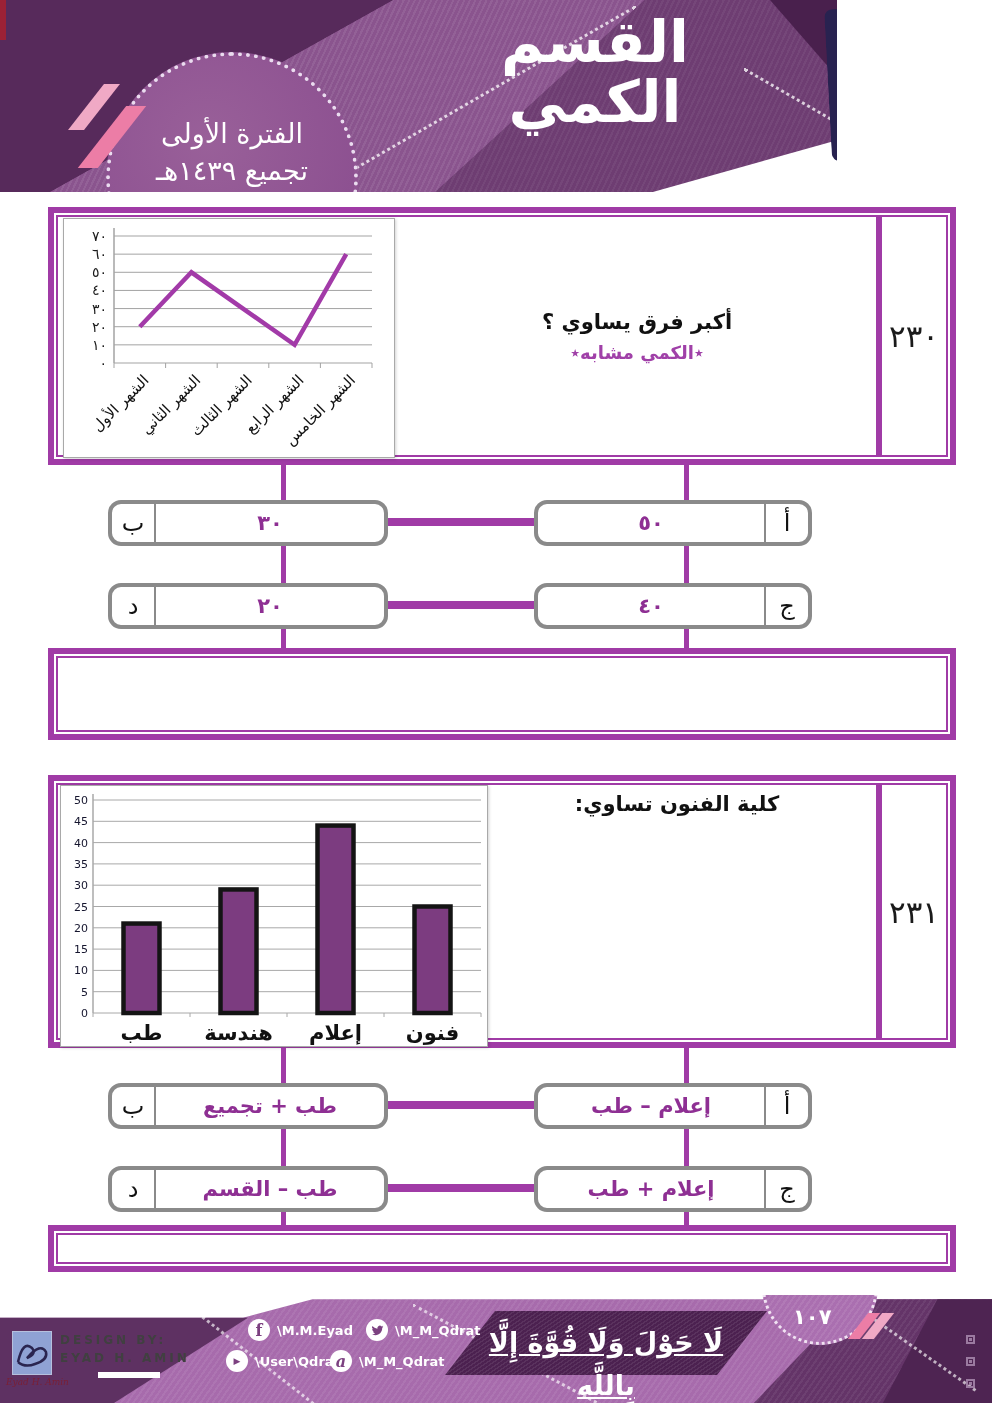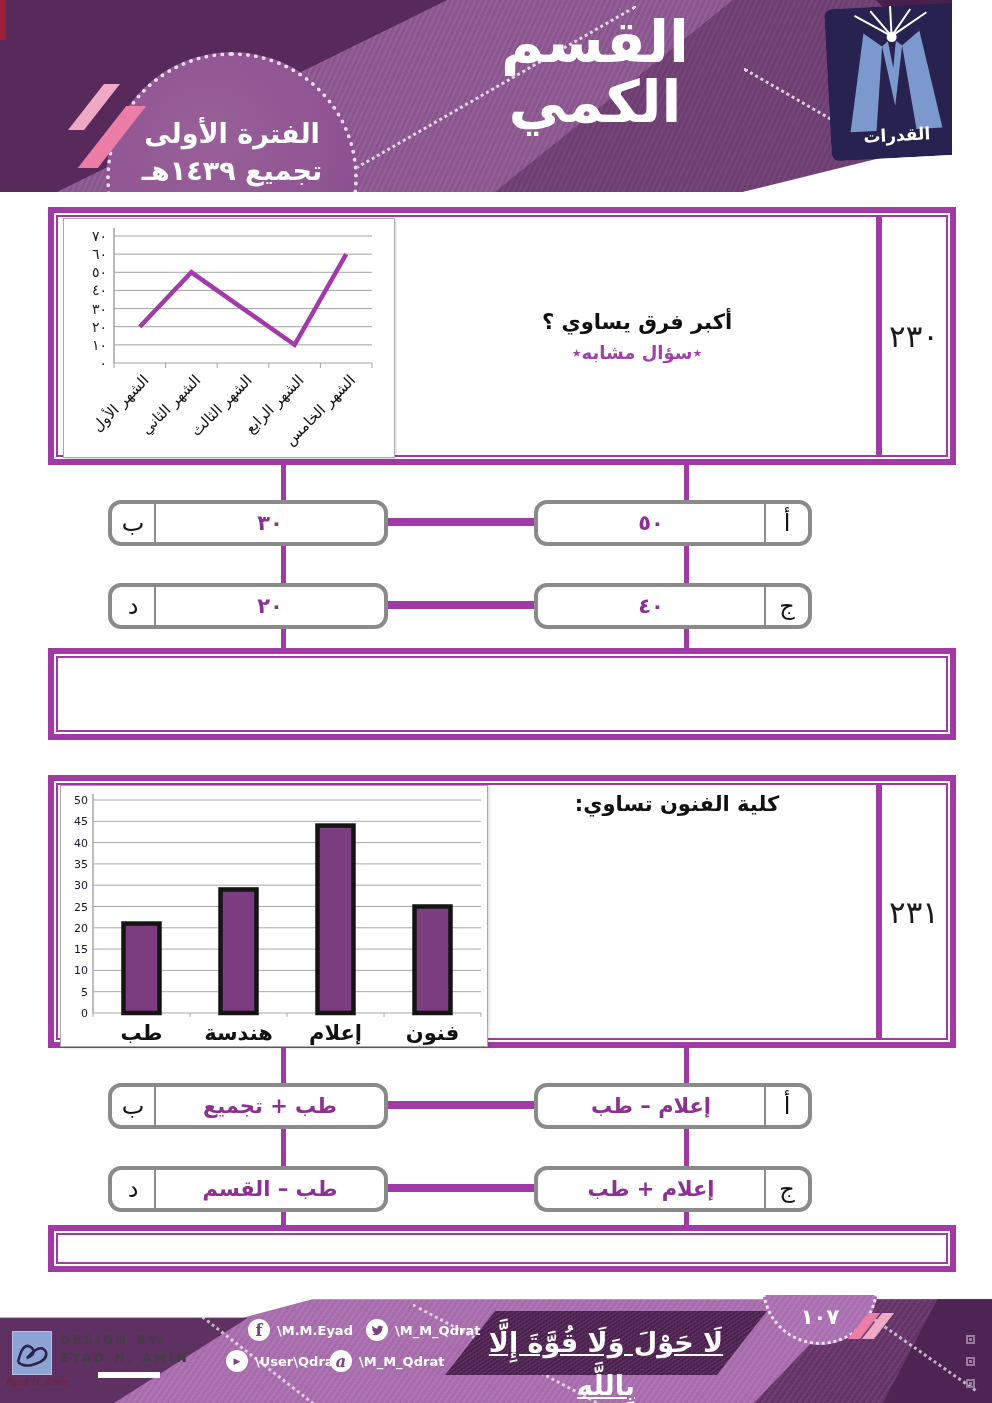--- a/index.html
+++ b/index.html
@@ -1,38 +1,38 @@
 <!DOCTYPE html>
 <html lang="ar"><head>
 <meta charset="utf-8">
 <style>
   html,body{margin:0;padding:0;background:#e8e8e8;}
   *{box-sizing:border-box;font-family:"DejaVu Sans","Liberation Sans",sans-serif;}
   .page{position:relative;width:992px;height:1403px;background:#fff;margin:0 auto;overflow:hidden;}
 
   
-  .header{position:absolute;left:0;top:0;width:952px;height:192px;overflow:hidden;background:#7d4a81;}
+  .header{position:absolute;left:0;top:0;width:837px;height:192px;overflow:hidden;background:#7d4a81;}
   .hlayer{position:absolute;inset:0;}
   .hatch{background-image:repeating-linear-gradient(115deg,rgba(255,255,255,.06) 0 2px,transparent 2px 5px);}
   .h-darkleft{background:#572a5b;clip-path:polygon(0 0,47% 0,6% 100%,0 100%);}
   .h-mid{background:#8a548e;clip-path:polygon(47% 0,77% 0,52% 100%,6% 100%);
          background-image:repeating-linear-gradient(115deg,rgba(255,255,255,.08) 0 2px,transparent 2px 5px);}
   .h-right{background:#6e3d72;clip-path:polygon(77% 0,100% 0,100% 100%,52% 100%);
          background-image:repeating-linear-gradient(115deg,rgba(255,255,255,.05) 0 2px,transparent 2px 5px);}
   .h-corner{background:#49204d;clip-path:polygon(92% 0,100% 0,100% 40%);}
   .h-whitewedge{background:#ffffff;clip-path:polygon(78% 100%,100% 73%,100% 100%);}
   .redstrip{position:absolute;left:0;top:0;width:6px;height:40px;background:#9c2136;}
   .dotline{position:absolute;border-top:3px dotted rgba(255,255,255,.75);}
   .title{position:absolute;left:420px;top:12px;width:350px;text-align:center;color:#fff;
          font-weight:bold;font-size:58px;line-height:1.04;direction:rtl;}
   .badge{position:absolute;left:106px;top:52px;width:252px;height:252px;border-radius:50%;
          background:radial-gradient(circle at 40% 35%,#996099,#8d5191 70%,#824a86);
          border:4px dotted #eadcef;color:#fff;text-align:center;padding-top:62px;direction:rtl;}
-  .badge .b1{font-size:27px;font-weight:bold;}
-  .badge .b2{font-size:27px;font-weight:bold;margin-top:6px;}
+  .badge .b1{font-size:27px;font-weight:normal;}
+  .badge .b2{font-size:27px;font-weight:normal;margin-top:6px;}
   .chev{position:absolute;transform:skewX(-38deg);}
   .logo{position:absolute;left:828px;top:6px;width:132px;height:152px;transform:rotate(-3deg);}
   .sqcol{position:absolute;width:10px;}
   .sq{width:9px;height:9px;border:2px solid #b993bd;margin-bottom:13px;position:relative;}
   .sq::after{content:"";position:absolute;left:1px;top:1px;width:3px;height:3px;background:#b993bd;}
 
   
   .qbox{position:absolute;left:56px;width:892px;background:#fff;border:2px solid #a03ba6;
         outline:6px solid #a03ba6;outline-offset:2px;}
   .numcell{position:absolute;right:0;top:0;bottom:0;width:70px;border-left:6px solid #a03ba6;
@@ -68,21 +68,21 @@
   .f-rightmed{background:#643468;clip-path:polygon(86% 4%,100% 4%,100% 100%,76% 100%);
           background-image:repeating-linear-gradient(125deg,rgba(255,255,255,.06) 0 2px,transparent 2px 5px);}
   .f-rightdark{background:#4e2452;clip-path:polygon(94.5% 4%,100% 4%,100% 100%,89% 100%);}
   .calliband{position:absolute;left:470px;top:16px;width:272px;height:64px;background:#4c2150;
           transform:skewX(-38deg);background-image:repeating-linear-gradient(125deg,rgba(255,255,255,.08) 0 2px,transparent 2px 5px);}
   .calli{position:absolute;left:478px;top:26px;width:256px;text-align:center;color:#fff;
          font-size:27px;font-weight:bold;direction:rtl;line-height:1.6;text-decoration:underline;}
   .badge107{position:absolute;left:762px;top:-66px;width:116px;height:116px;border-radius:50%;
          background:#aa6fb0;border:3px dotted #f0e2f2;
          background-image:repeating-linear-gradient(125deg,rgba(255,255,255,.08) 0 2px,transparent 2px 5px);}
-  .p107{position:absolute;left:793px;top:10px;width:54px;text-align:center;color:#fff;
+  .p107{position:absolute;left:793px;top:10px;width:54px;text-align:left;color:#fff;
         font-size:21px;font-weight:bold;}
   .fdot{position:absolute;border-top:3px dotted rgba(255,255,255,.65);}
   .designby{position:absolute;left:60px;color:#404040;font-size:12px;font-weight:bold;letter-spacing:3px;}
   .underbar{position:absolute;left:98px;top:77px;width:62px;height:6px;background:#fff;}
   .flogo{position:absolute;left:12px;top:36px;width:40px;height:44px;background:#8fa2d4;border:1px solid #b6c0dd;}
   .fsig{position:absolute;left:6px;top:82px;color:#7a1f35;font-size:9px;font-style:italic;
         font-family:"DejaVu Serif","Liberation Serif",serif;white-space:nowrap;}
   .soc{position:absolute;display:flex;align-items:center;gap:7px;}
   .icirc{width:22px;height:22px;border-radius:50%;background:#fff;display:flex;align-items:center;
          justify-content:center;color:#7c4180;font-weight:bold;flex:0 0 22px;}
@@ -176,21 +176,21 @@
           <polyline points="75.8,107.71428571428572 127.4,53.28571428571428 179,89.57142857142858 230.6,125.85714285714286 282.20000000000005,35.14285714285715" fill="none" stroke="#a23aa8" stroke-width="4.5"></polyline>
           <text x="85.8" y="162" text-anchor="end" font-size="15" fill="#111" transform="rotate(-45 85.8 162)">الشهر الأول</text>
           <text x="137.4" y="162" text-anchor="end" font-size="15" fill="#111" transform="rotate(-45 137.4 162)">الشهر الثاني</text>
           <text x="189" y="162" text-anchor="end" font-size="15" fill="#111" transform="rotate(-45 189 162)">الشهر الثالث</text>
           <text x="240.6" y="162" text-anchor="end" font-size="15" fill="#111" transform="rotate(-45 240.6 162)">الشهر الرابع</text>
           <text x="292.20000000000005" y="162" text-anchor="end" font-size="15" fill="#111" transform="rotate(-45 292.20000000000005 162)">الشهر الخامس</text>
         </svg>
     </div>
     <div class="qtext" style="left:350px;right:80px;top:0;bottom:0;">
       <div class="qmain">أكبر فرق يساوي ؟</div>
-      <div class="qnote">٭سؤال مشابه٭</div>
+      <div class="qnote">٭الكمي مشابه٭</div>
     </div>
   </div>
 
   <div class="vconn" style="left:684px;top:465px;width:5px;height:35px;"></div>
   <div class="vconn" style="left:281px;top:465px;width:5px;height:35px;"></div>
   <div class="vconn" style="left:684px;top:546px;width:5px;height:37px;"></div>
   <div class="vconn" style="left:281px;top:546px;width:5px;height:37px;"></div>
   <div class="vconn" style="left:684px;top:629px;width:5px;height:21px;"></div>
   <div class="vconn" style="left:281px;top:629px;width:5px;height:21px;"></div>
   <div class="hconn" style="left:386px;top:518px;width:150px;height:8px;"></div>

